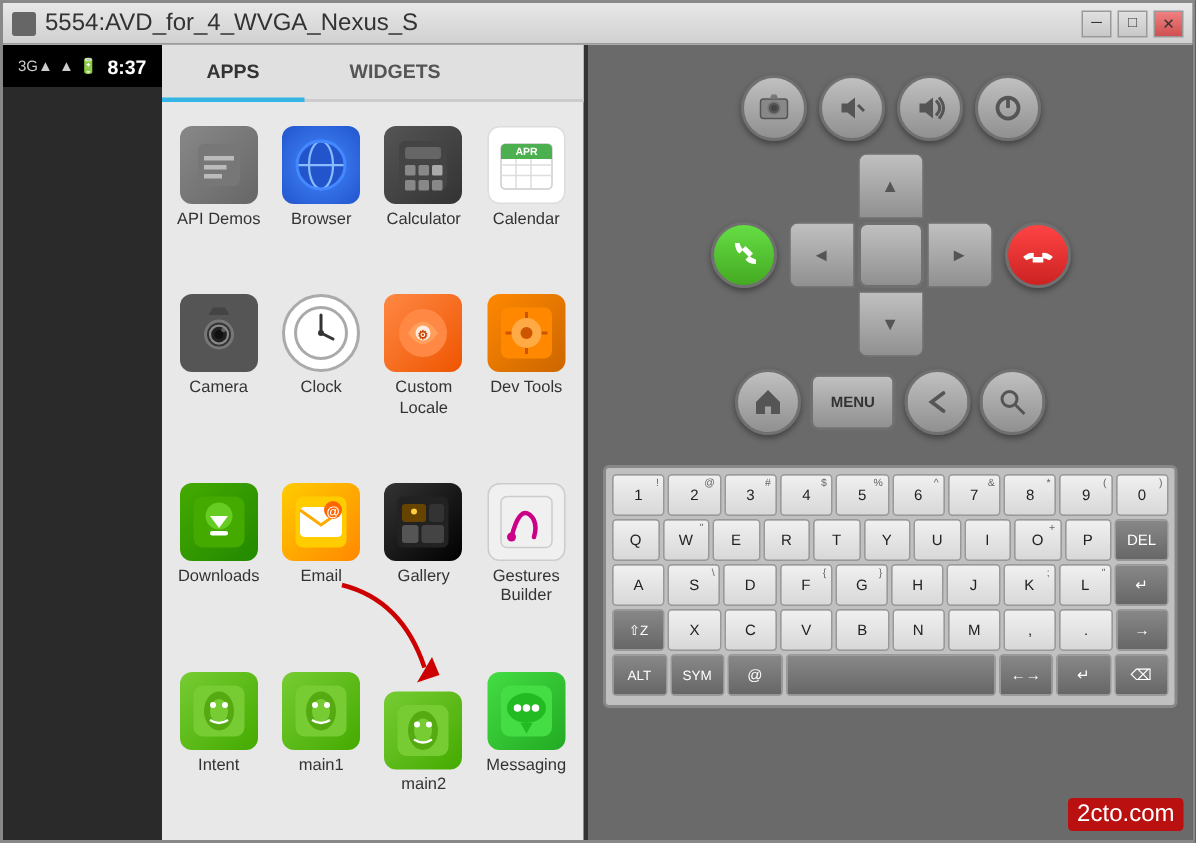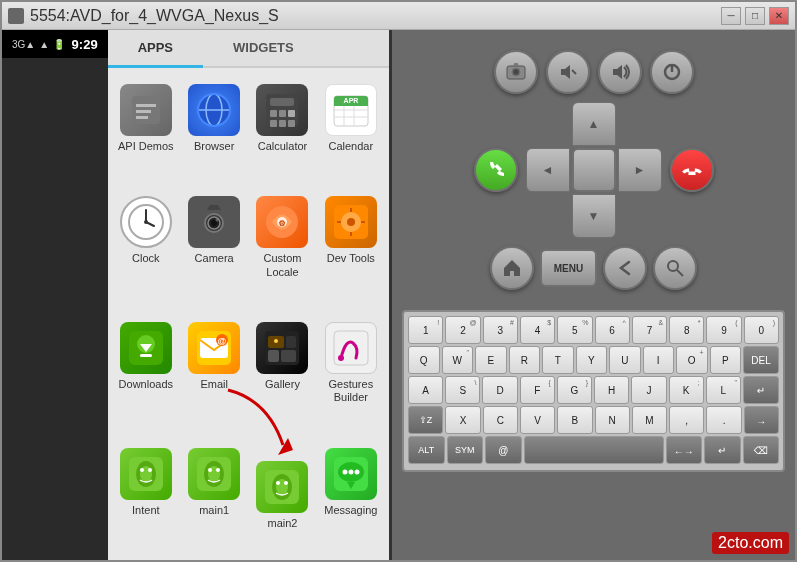--- a/index.html
+++ b/index.html
@@ -341,21 +341,21 @@
   <div class="main-content">
 
     <div class="android-screen">
 
       <div class="status-bar">
         <div class="status-icons">
           <span style="color:#ccc;font-size:10px;">3G▲</span>
           <span style="color:#ccc;font-size:10px;">▲</span>
           <span style="color:#ccc;font-size:10px;">🔋</span>
         </div>
-        <span class="time-text">9:29</span>
+        <span class="time-text">8:37</span>
       </div>
 
       <div class="app-area">
 
         <div class="tab-bar">
           <div class="tab active">APPS</div>
           <div class="tab">WIDGETS</div>
         </div>
 
         <div class="app-grid">
@@ -407,42 +407,42 @@
                 <line x1="3" y1="27" x2="37" y2="27" stroke="#ddd"></line>
                 <line x1="13" y1="16" x2="13" y2="36" stroke="#ddd"></line>
                 <line x1="23" y1="16" x2="23" y2="36" stroke="#ddd"></line>
                 <text x="20" y="13" text-anchor="middle" fill="white" font-size="7" font-weight="bold">APR</text>
               </svg>
             </div>
             <span class="app-label">Calendar</span>
           </div>
 
           <div class="app-item">
-            <div class="app-icon icon-clock">
-              <svg width="40" height="40" viewBox="0 0 40 40">
-                <circle cx="20" cy="20" r="17" fill="white" stroke="#aaa" stroke-width="2"></circle>
-                <line x1="20" y1="20" x2="20" y2="8" stroke="#333" stroke-width="2" stroke-linecap="round"></line>
-                <line x1="20" y1="20" x2="28" y2="24" stroke="#333" stroke-width="2" stroke-linecap="round"></line>
-                <circle cx="20" cy="20" r="2" fill="#333"></circle>
-              </svg>
-            </div>
-            <span class="app-label">Clock</span>
-          </div>
-          <div class="app-item">
             <div class="app-icon icon-camera">
               <svg width="40" height="40" viewBox="0 0 40 40">
                 <rect x="2" y="8" width="36" height="26" rx="4" fill="#555"></rect>
                 <path d="M13 8 L16 3 H24 L27 8Z" fill="#444"></path>
                 <circle cx="20" cy="21" r="9" fill="#333" stroke="#777" stroke-width="2"></circle>
                 <circle cx="20" cy="21" r="6" fill="#222" stroke="#888" stroke-width="1.5"></circle>
                 <circle cx="20" cy="21" r="3" fill="#111"></circle>
                 <circle cx="23" cy="18" r="1.5" fill="#888" opacity="0.6"></circle>
               </svg>
             </div>
             <span class="app-label">Camera</span>
+          </div>
+          <div class="app-item">
+            <div class="app-icon icon-clock">
+              <svg width="40" height="40" viewBox="0 0 40 40">
+                <circle cx="20" cy="20" r="17" fill="white" stroke="#aaa" stroke-width="2"></circle>
+                <line x1="20" y1="20" x2="20" y2="8" stroke="#333" stroke-width="2" stroke-linecap="round"></line>
+                <line x1="20" y1="20" x2="28" y2="24" stroke="#333" stroke-width="2" stroke-linecap="round"></line>
+                <circle cx="20" cy="20" r="2" fill="#333"></circle>
+              </svg>
+            </div>
+            <span class="app-label">Clock</span>
           </div>
           <div class="app-item">
             <div class="app-icon icon-custom-locale">
               <svg width="40" height="40" viewBox="0 0 40 40">
                 <circle cx="20" cy="20" r="16" fill="#ff8844"></circle>
                 <path d="M10 20 Q20 5 30 20 Q20 35 10 20Z" fill="#ffaa66" opacity="0.7"></path>
                 <circle cx="20" cy="20" r="5" fill="#fff" opacity="0.8"></circle>
                 <text x="20" y="24" text-anchor="middle" fill="#cc4400" font-size="8" font-weight="bold">⚙</text>
               </svg>
             </div>

